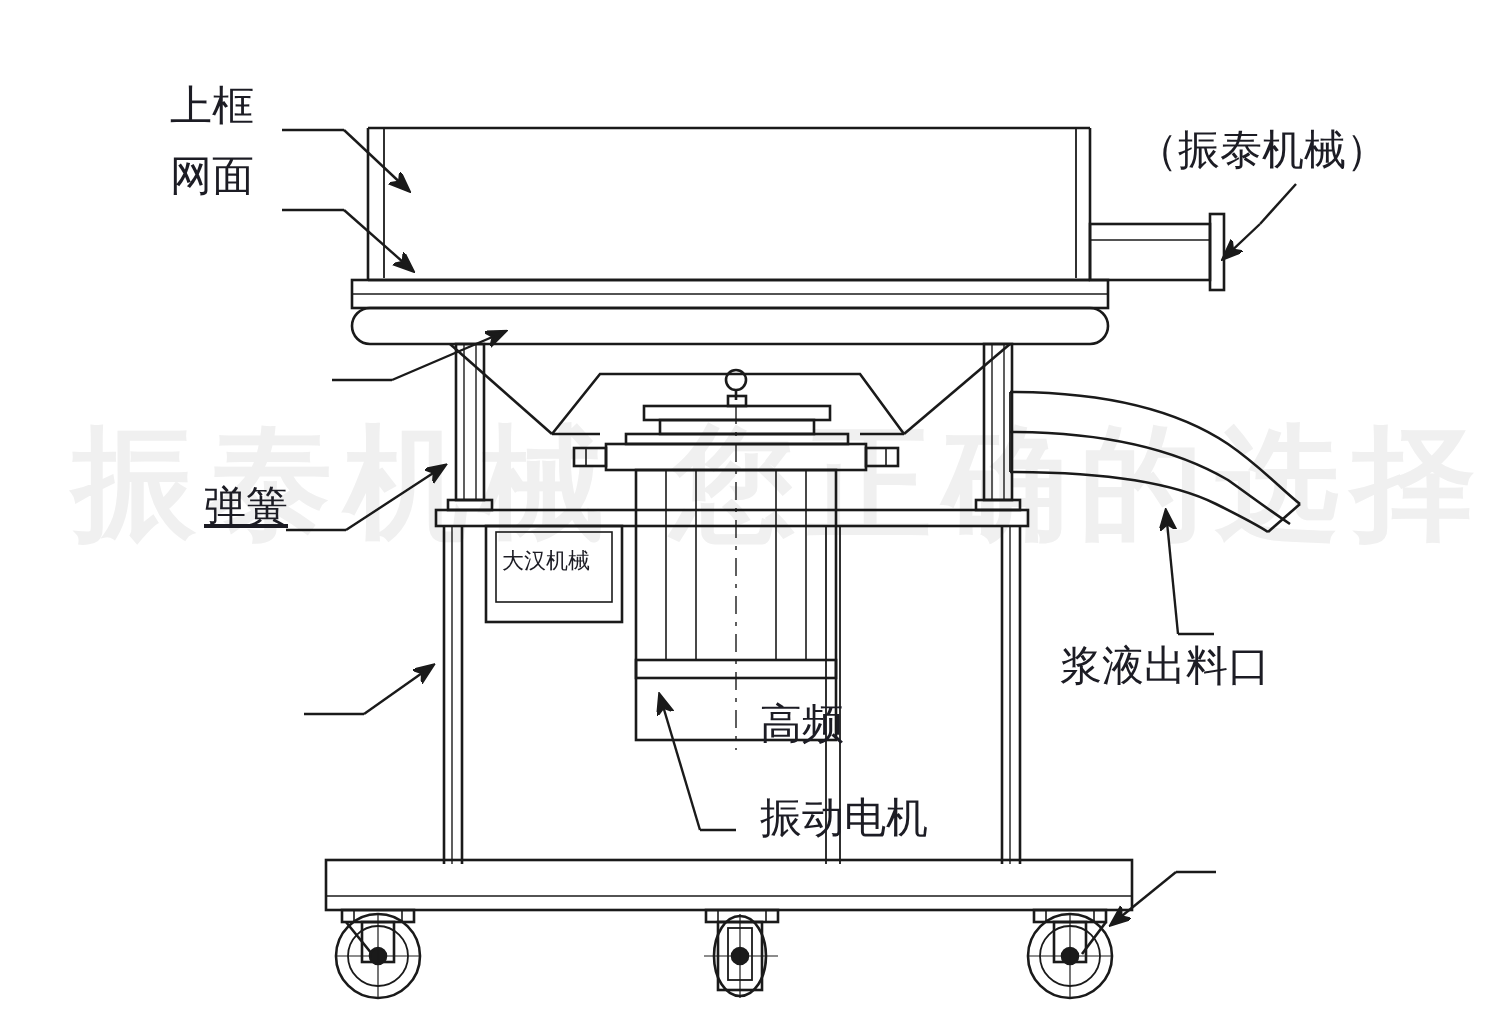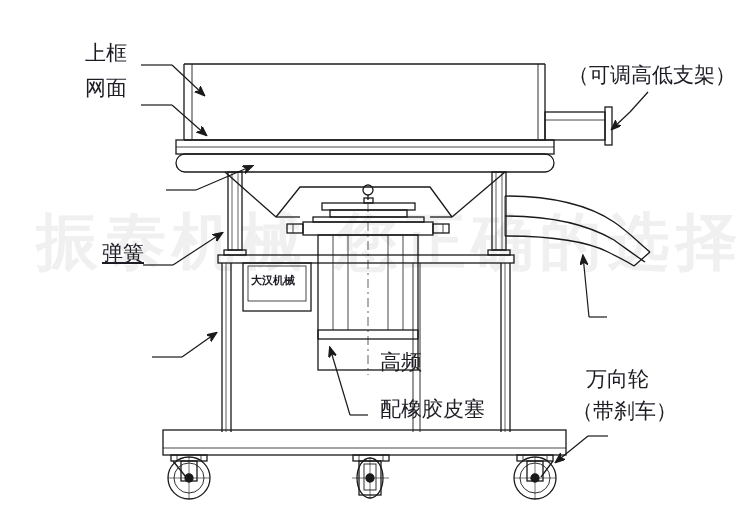--- a/index.html
+++ b/index.html
@@ -252,26 +252,25 @@
 
   <div class="lbl" style="left:85px; top:40px;text-align:right;">上框</div>
 
   <div class="lbl" style="left:85px; top:75px;">网面</div>
 
 
   <div class="lbl" style="left:102px; top:240px;text-decoration:underline;">弹簧</div>
 
 
 
-  <div class="lbl" style="left:568px; top:62px;">（可调高低支架）</div>
-
-
-  <div class="lbl" style="left:586px; top:366px;">万向轮</div>
-
-  <div class="lbl" style="left:572px; top:398px;">（带刹车）</div>
+  <div class="lbl" style="left:568px; top:62px;">（振泰机械）</div>
+
+  <div class="lbl" style="left:530px; top:320px;">浆液出料口</div>
+
+
 
   <div class="lbl" style="left:380px; top:349px;">高频</div>
 
-  <div class="lbl" style="left:380px; top:396px;">配橡胶皮塞</div>
-
-  <div class="lbl small" style="left:251px; top:268px;font-weight:bold;">大汉机械</div>
+  <div class="lbl" style="left:380px; top:396px;">振动电机</div>
+
+  <div class="lbl small" style="left:251px; top:268px;">大汉机械</div>
 
 </div>
 
 </body></html>

